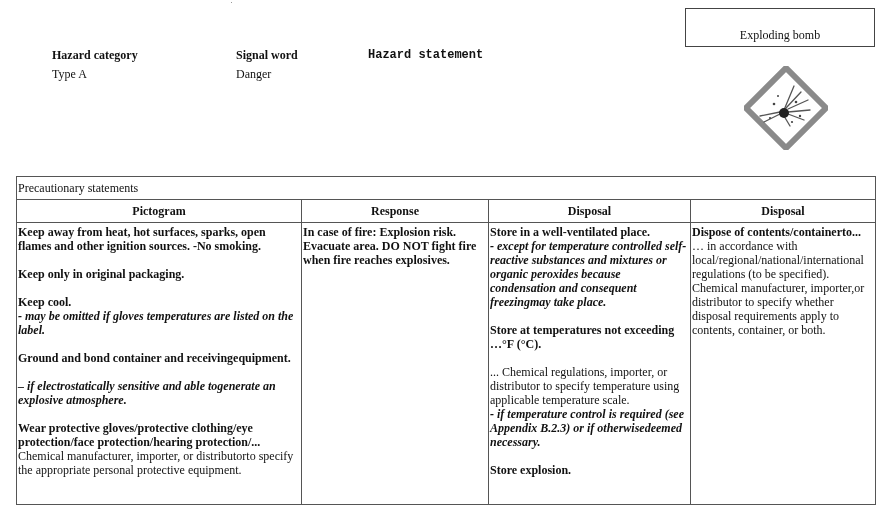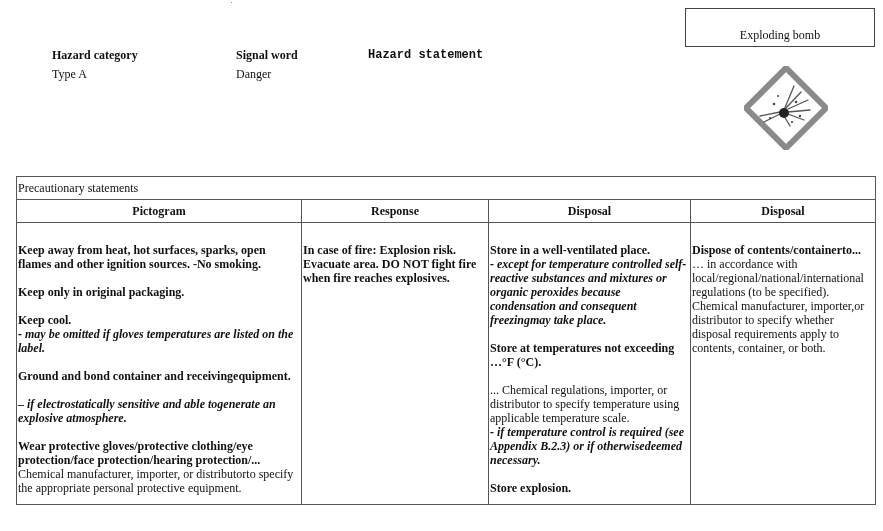--- a/index.html
+++ b/index.html
@@ -27,21 +27,21 @@
 
   table.prec {
     position: absolute; left: 16px; top: 176px; width: 859px; height: 329px;
     border-collapse: collapse; table-layout: fixed; font-size: 12px;
   }
   table.prec td, table.prec th {
     border: 1px solid #555; padding: 0 1px; vertical-align: top; line-height: 14px;
   }
   table.prec .title-row td { height: 22px; text-align: left; font-weight: normal; vertical-align: middle; }
   table.prec .col-head th { height: 22px; text-align: center; font-weight: bold; vertical-align: middle; }
-  table.prec .body-row td { padding-top: 20px; }
+  table.prec .body-row td { padding-top: 2px; }
   .b { font-weight: bold; display: block; }
   .i { font-style: italic; display: block; font-weight: bold; }
   .n { display: block; }
   .gap { display: block; height: 14px; }
 </style>
 </head>
 <body>
 
 <div class="dot"></div>
 

